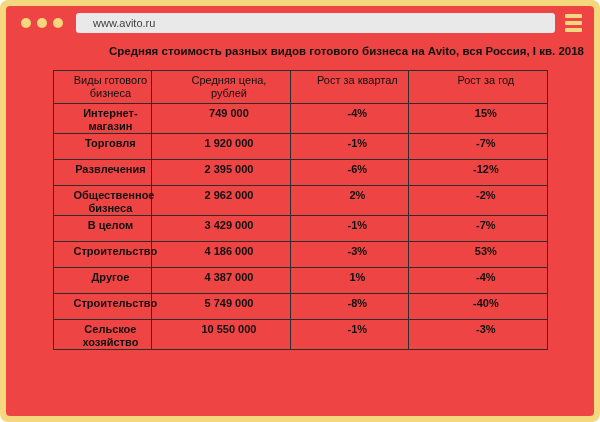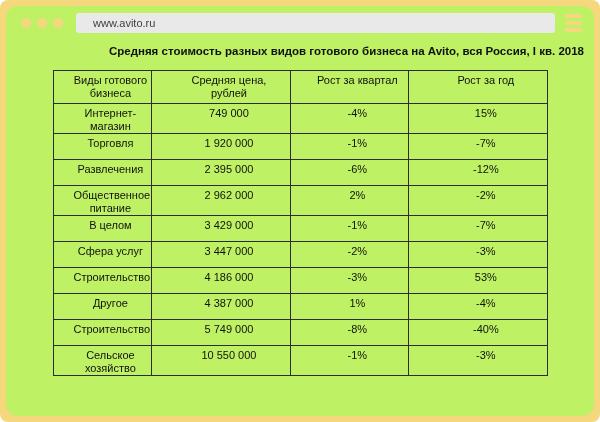--- a/index.html
+++ b/index.html
@@ -19,22 +19,22 @@
   .frame {
     width: 600px;
     height: 422px;
     background: var(--frame-yellow);
     border-radius: 8px;
     padding: 6px;
   }
   .window {
     width: 100%;
     height: 100%;
-    background: #bef264;
-    border-radius: 12px;
+    background: #ef4444;
+    border-radius: 4px;
     overflow: hidden;
   }
   .chrome {
     display: flex;
     align-items: center;
     height: 20px;
     margin: 7px 10px 0 10px;
   }
   .dots { display: flex; gap: 6px; margin-left: 5px; }
   .dot {
@@ -85,21 +85,21 @@
     border: 1px solid var(--table-border);
     text-align: center;
     vertical-align: top;
     font-size: 11px;
     line-height: 13px;
     font-weight: normal;
     color: var(--text-dark);
     padding: 3px 4px 0 20px;
   }
   table.biz thead th { height: 33px; }
-  table.biz tbody td { height: 26px; }
+  table.biz tbody td { height: 26px; font-weight: bold; }
   col.c1 { width: 20%; }
   col.c2 { width: 28%; }
   col.c3 { width: 24%; }
   col.c4 { width: 28%; }
 </style>
 </head>
 <body>
 
 <div class="frame">
   <div class="window">
@@ -151,38 +151,32 @@
             <td>-1%</td>
             <td>-7%</td>
           </tr>
           <tr>
             <td>Развлечения</td>
             <td>2 395 000</td>
             <td>-6%</td>
             <td>-12%</td>
           </tr>
           <tr>
-            <td>Общественное питание</td>
+            <td>Общественное бизнеса</td>
             <td>2 962 000</td>
             <td>2%</td>
             <td>-2%</td>
           </tr>
           <tr>
             <td>В целом</td>
             <td>3 429 000</td>
             <td>-1%</td>
             <td>-7%</td>
           </tr>
           <tr>
-            <td>Сфера услуг</td>
-            <td>3 447 000</td>
-            <td>-2%</td>
-            <td>-3%</td>
-          </tr>
-          <tr>
             <td>Строительство</td>
             <td>4 186 000</td>
             <td>-3%</td>
             <td>53%</td>
           </tr>
           <tr>
             <td>Другое</td>
             <td>4 387 000</td>
             <td>1%</td>
             <td>-4%</td>

